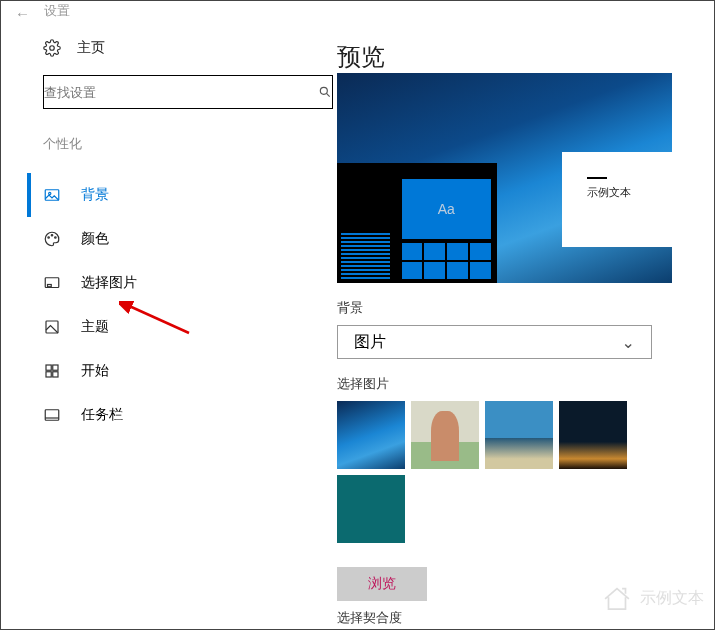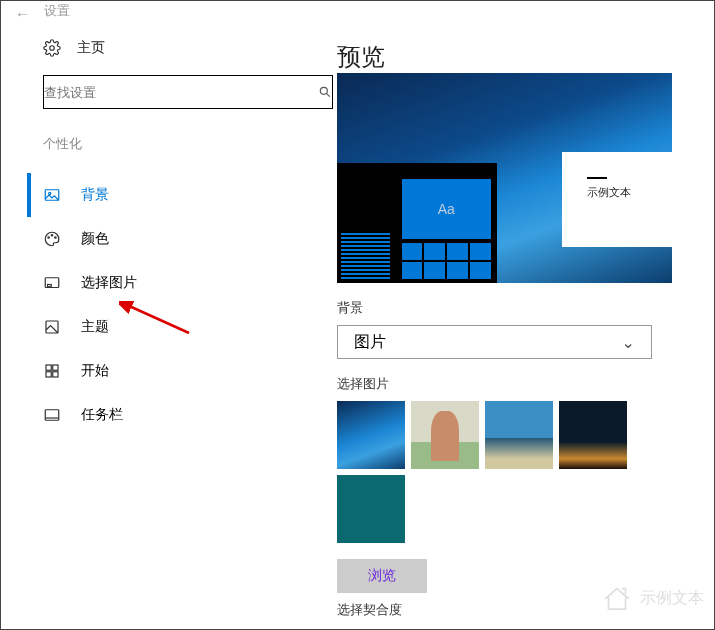--- a/index.html
+++ b/index.html
@@ -38,21 +38,21 @@
 .dropdown { width: 315px; height: 34px; border: 1px solid #999; display: flex; align-items: center; justify-content: space-between; padding: 0 16px; cursor: pointer; }
 .dropdown .chev { color: #555; }
 .thumbs { display: flex; gap: 6px; margin-top: 4px; flex-wrap: wrap; }
 .thumb { width: 68px; height: 68px; background: #888; }
 .t1 { background: linear-gradient(160deg, #0a2a55 0%, #1b86d4 50%, #3aa0e0 70%, #0b3d6d 100%); }
 .t2 { background: linear-gradient(#d9d9c8 60%, #9b8 60%); position: relative; }
 .t2::after { content: ""; position: absolute; left: 30%; top: 15%; width: 28px; height: 50px; background: #c98c6a; border-radius: 40% 40% 0 0; }
 .t3 { background: linear-gradient(#3b8fc4 55%, #285a7a 55%, #d2c8a0 85%); }
 .t4 { background: linear-gradient(#0a1a2a 60%, #c88830 85%, #1a0f08 100%); }
 .t5 { background: #0b6a6f; }
-.browse-btn { width: 90px; height: 34px; background: #ccc; border: none; font-size: 14px; color: #6d28d9; margin-top: 16px; cursor: pointer; }
+.browse-btn { width: 90px; height: 34px; background: #ccc; border: none; font-size: 14px; color: #be185d; margin-top: 24px; cursor: pointer; }
 .cut-label { font-size: 13px; color: #333; margin-top: 8px; }
 .arrow { position: absolute; left: 118px; top: 300px; pointer-events: none; }
 .watermark { position: absolute; right: 10px; bottom: 16px; color: rgba(200,200,200,0.6); font-size: 16px; display: flex; align-items: center; gap: 6px; }
 .watermark .house { width: 34px; height: 30px; }
 </style>
 </head>
 <body>
 
 <div class="header">
   <span class="back">←</span>

